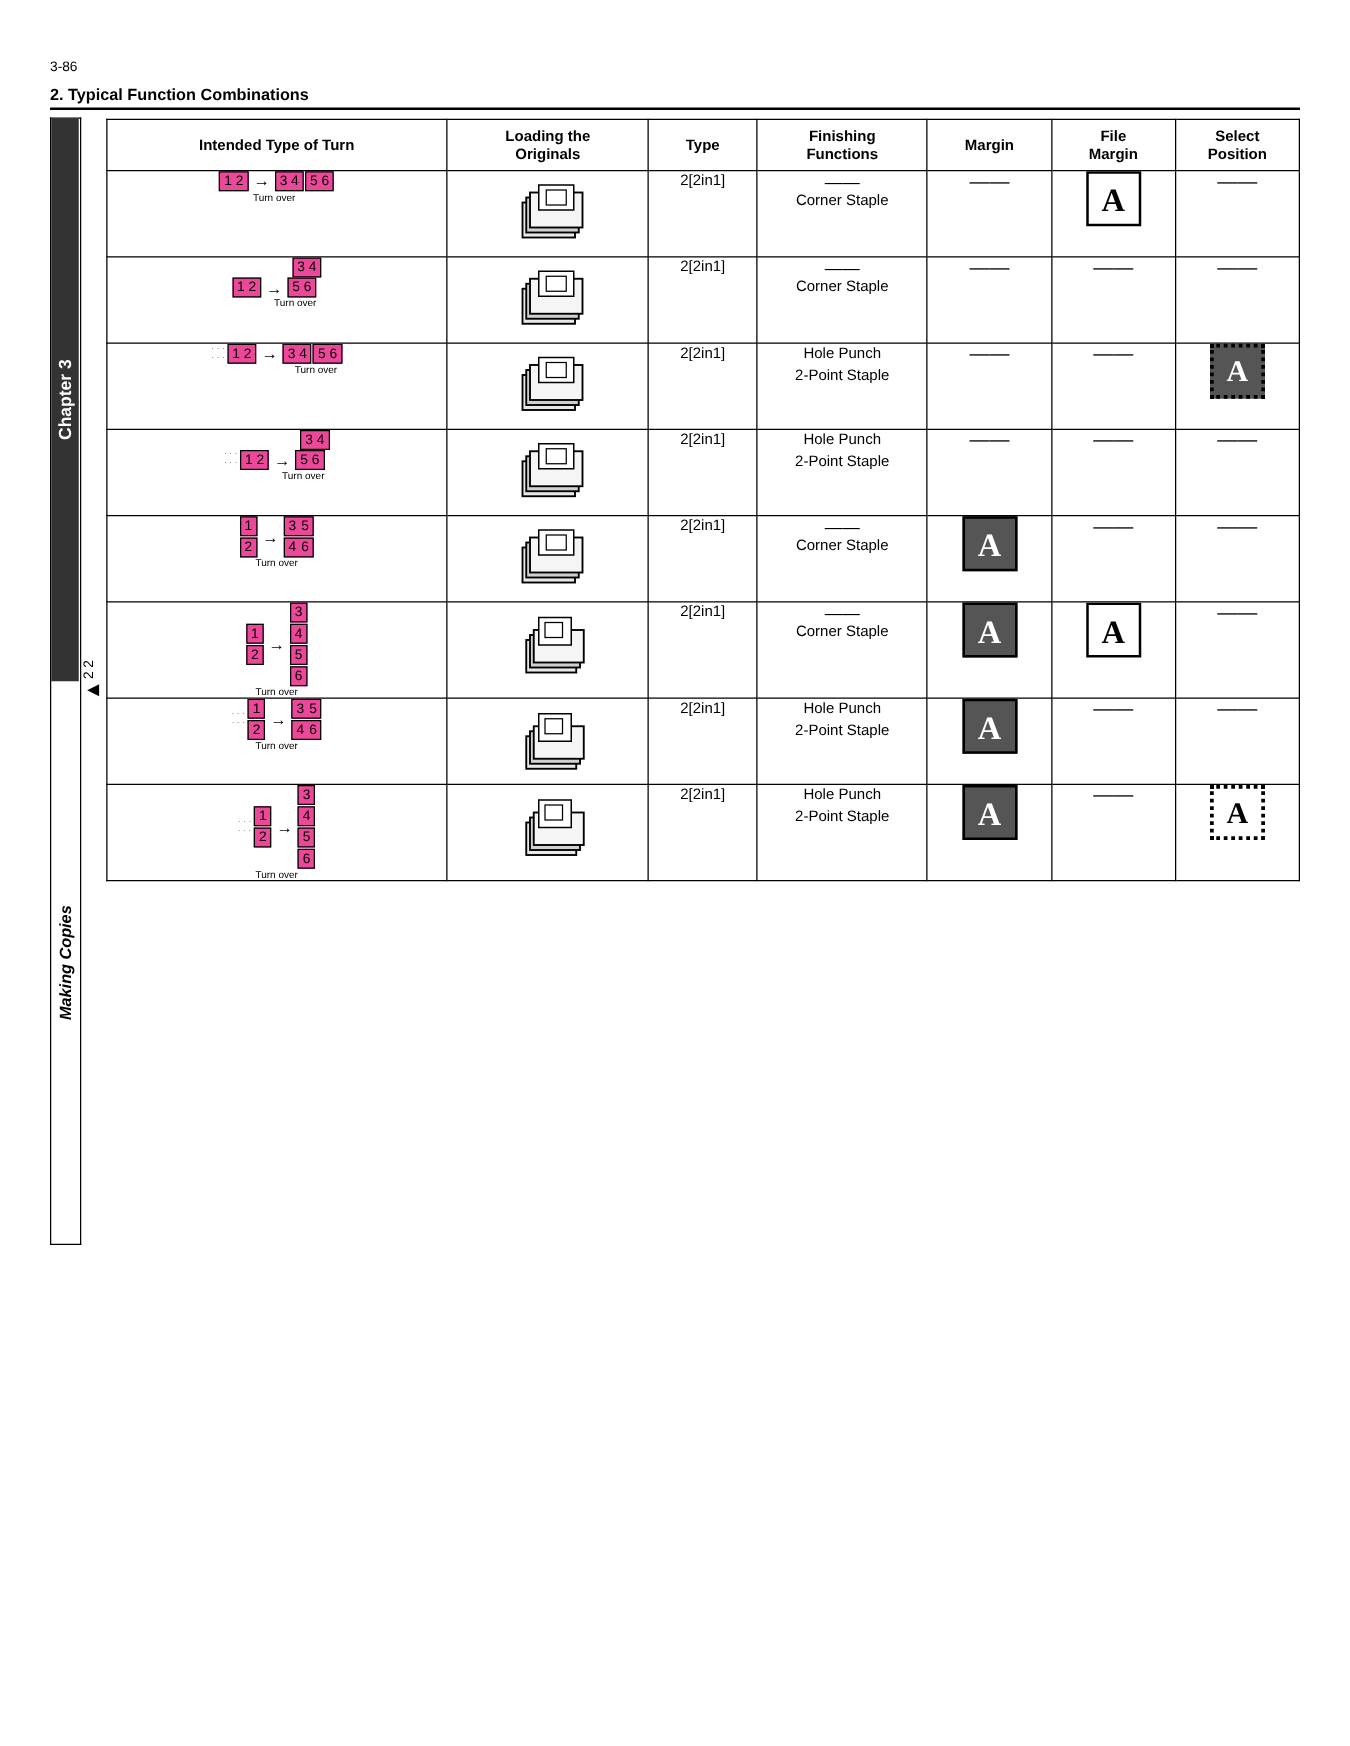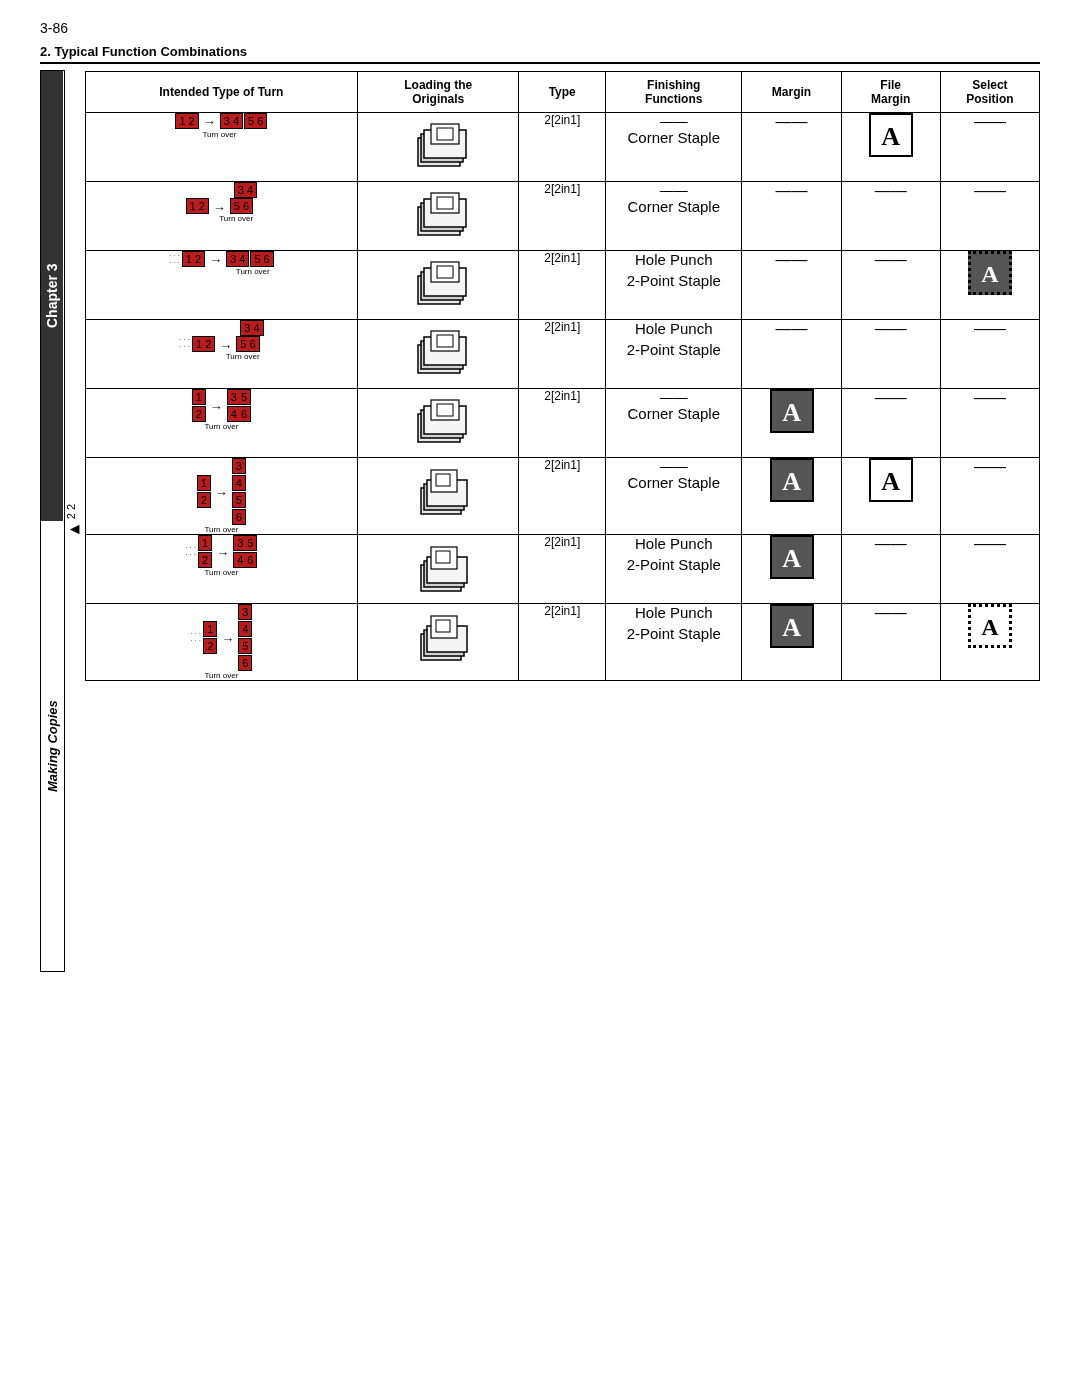--- a/index.html
+++ b/index.html
@@ -6,22 +6,23 @@
     body {
       background: #fff;
       font-family: Arial, sans-serif;
       font-size: 12px;
       width: 1080px;
       min-height: 1397px;
       padding: 20px 40px;
       color: #000;
     }
     .page-num {
-      font-size: 14px;
+      font-size: 11px;
       margin-bottom: 8px;
+      margin-top: 28px;
     }
     .section-title {
       font-weight: bold;
       font-size: 13px;
       margin-bottom: 6px;
       border-bottom: 2px solid #000;
       padding-bottom: 3px;
     }
     .main-table {
       border-collapse: collapse;
@@ -63,21 +64,21 @@
       transform: rotate(180deg);
       font-style: italic;
       font-weight: bold;
       font-size: 13px;
       text-align: center;
       padding: 8px 2px;
       width: 22px;
     }
 
     
-    .finish-line { display: block; font-size: 15px; }
+    .finish-line { display: block; font-size: 12px; }
 
     
     .icon-a {
       display: inline-block;
       width: 44px;
       height: 44px;
       border: 2px solid #000;
       font-size: 26px;
       font-weight: bold;
       line-height: 44px;
@@ -129,21 +130,21 @@
       display: flex;
       align-items: center;
       justify-content: center;
       gap: 2px;
       font-size: 11px;
     }
     .num-box {
       border: 1px solid #000;
       padding: 1px 3px;
       font-size: 11px;
-      background: #b91c1c;
+      background: #ec4899;
     }
     .stacked {
       display: flex;
       flex-direction: column;
       align-items: center;
       gap: 1px;
     }
     .stacked-offset {
       display: flex;
       flex-direction: column;

